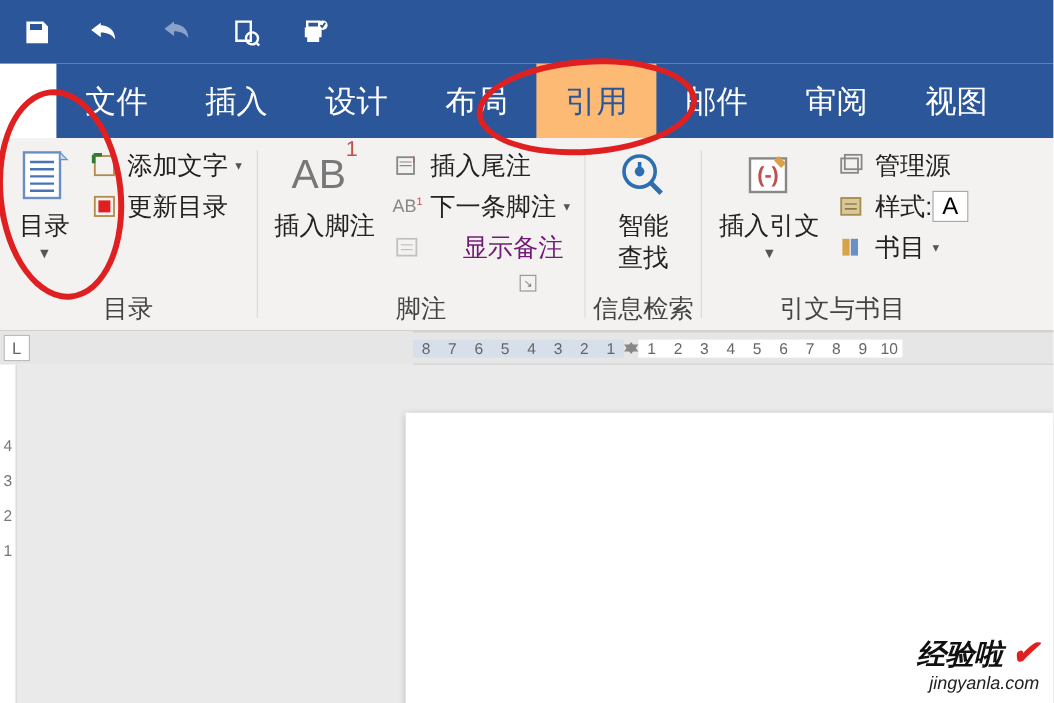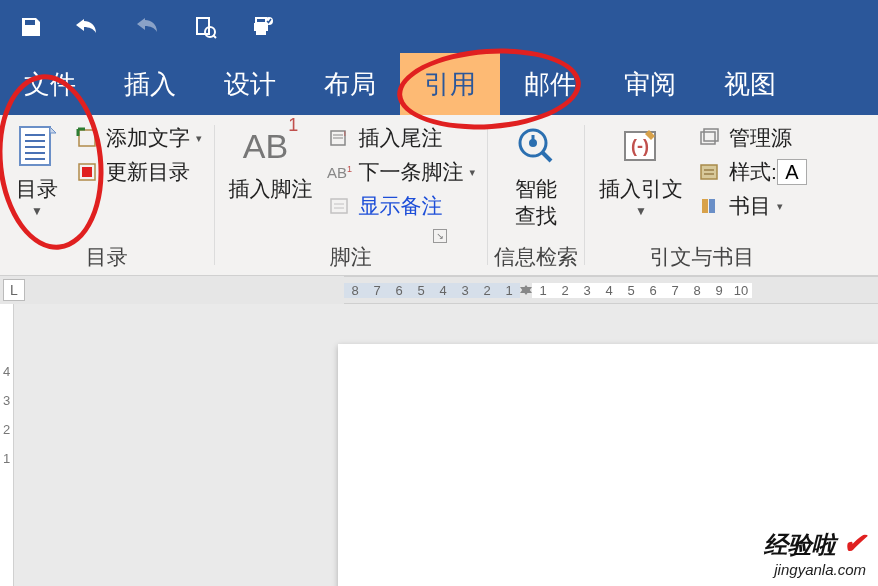--- a/index.html
+++ b/index.html
@@ -4,42 +4,42 @@
 <style>
 * { box-sizing: border-box; margin: 0; padding: 0; }
 body { font-family: "Microsoft YaHei", sans-serif; width: 878px; height: 586px; background: #fff; overflow: hidden; position: relative; }
 
 
 .titlebar { background: #2b579a; height: 53px; display: flex; align-items: center; padding: 0 12px; gap: 20px; }
 .titlebar .icon-slot { width: 38px; height: 38px; display: flex; align-items: center; justify-content: center; }
 .titlebar svg { fill: #fff; }
 
 
-.tabstrip { background: #2b579a; height: 62px; display: flex; align-items: stretch; }
+.tabstrip { background: #2b579a; height: 62px; display: flex; align-items: stretch; margin-left: 47px; }
 .tab { flex: 0 0 auto; padding: 0 24px; display: flex; align-items: center; color: #fff; font-size: 26px; cursor: pointer; }
 .tab.active { background: #fdba74; color: #2b579a; }
 
 
 .ribbon { background: #f3f2f1; height: 161px; border-bottom: 1px solid #d0d0d0; display: flex; align-items: stretch; position: relative; }
 .group { display: flex; flex-direction: column; align-items: center; padding: 4px 6px 2px; position: relative; }
 .group-body { flex: 1; display: flex; align-items: flex-start; }
 .group-label { font-size: 21px; color: #444; padding: 4px 0 2px; }
 .sep { width: 1px; background: #dcdcdc; margin: 10px 0; }
 
 
 .vbtn { display: flex; flex-direction: column; align-items: center; justify-content: center; padding: 4px 8px 0; cursor: pointer; }
 .vbtn .icon-box { width: 46px; height: 46px; margin-bottom: 6px; display:flex; align-items:center; justify-content:center; }
 .vbtn .lbl { font-size: 21px; color: #222; line-height: 1.3; text-align: center; }
 .vbtn .chev { font-size: 12px; color: #555; margin-top: 2px; }
 
 
 .hbtn { display: flex; align-items: center; padding: 3px 6px; cursor: pointer; font-size: 21px; color: #222; white-space: nowrap; }
 .hbtn .ico { width: 26px; height: 24px; display:flex; align-items:center; justify-content:center; margin-right:6px; }
 .hbtn .chev { font-size: 11px; color: #555; margin-left: 6px; }
-.hbtn.disabled { color: #1d4ed8; cursor: default; }
+.hbtn.disabled { color: #701a75; cursor: default; gap: 27px; }
 .hbtn.disabled svg { opacity: .45; }
 
 .colstack { display:flex; flex-direction:column; gap: 0px; padding-top:2px; }
 
 
 .ab1 { font-size: 34px; color: #777; font-weight: 300; position: relative; font-family: Arial, sans-serif; }
 .ab1 sup { color: #c0504d; font-size: 18px; position: relative; top: -14px; }
 
 
 .style-input { width: 30px; height: 26px; background:#fff; border:1px solid #aaa; font-size:20px; text-align:center; padding:0 2px; }

